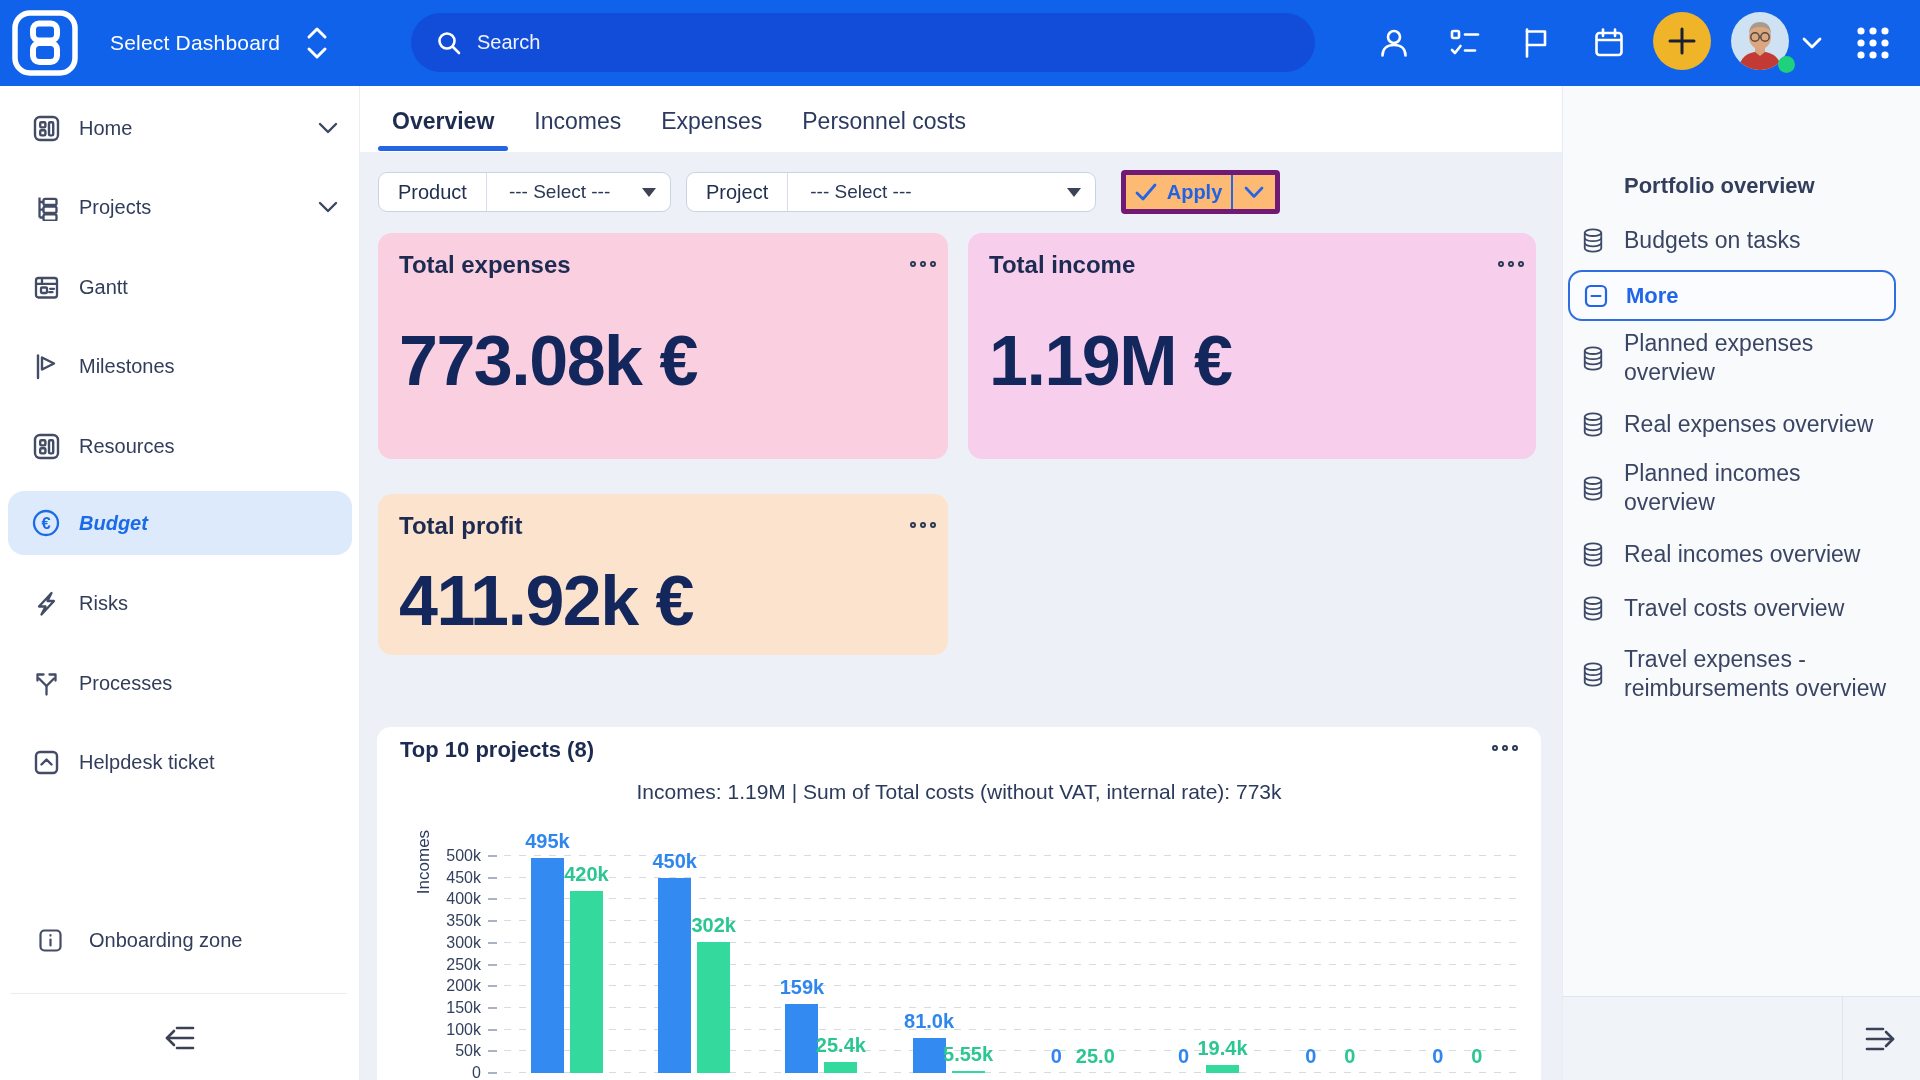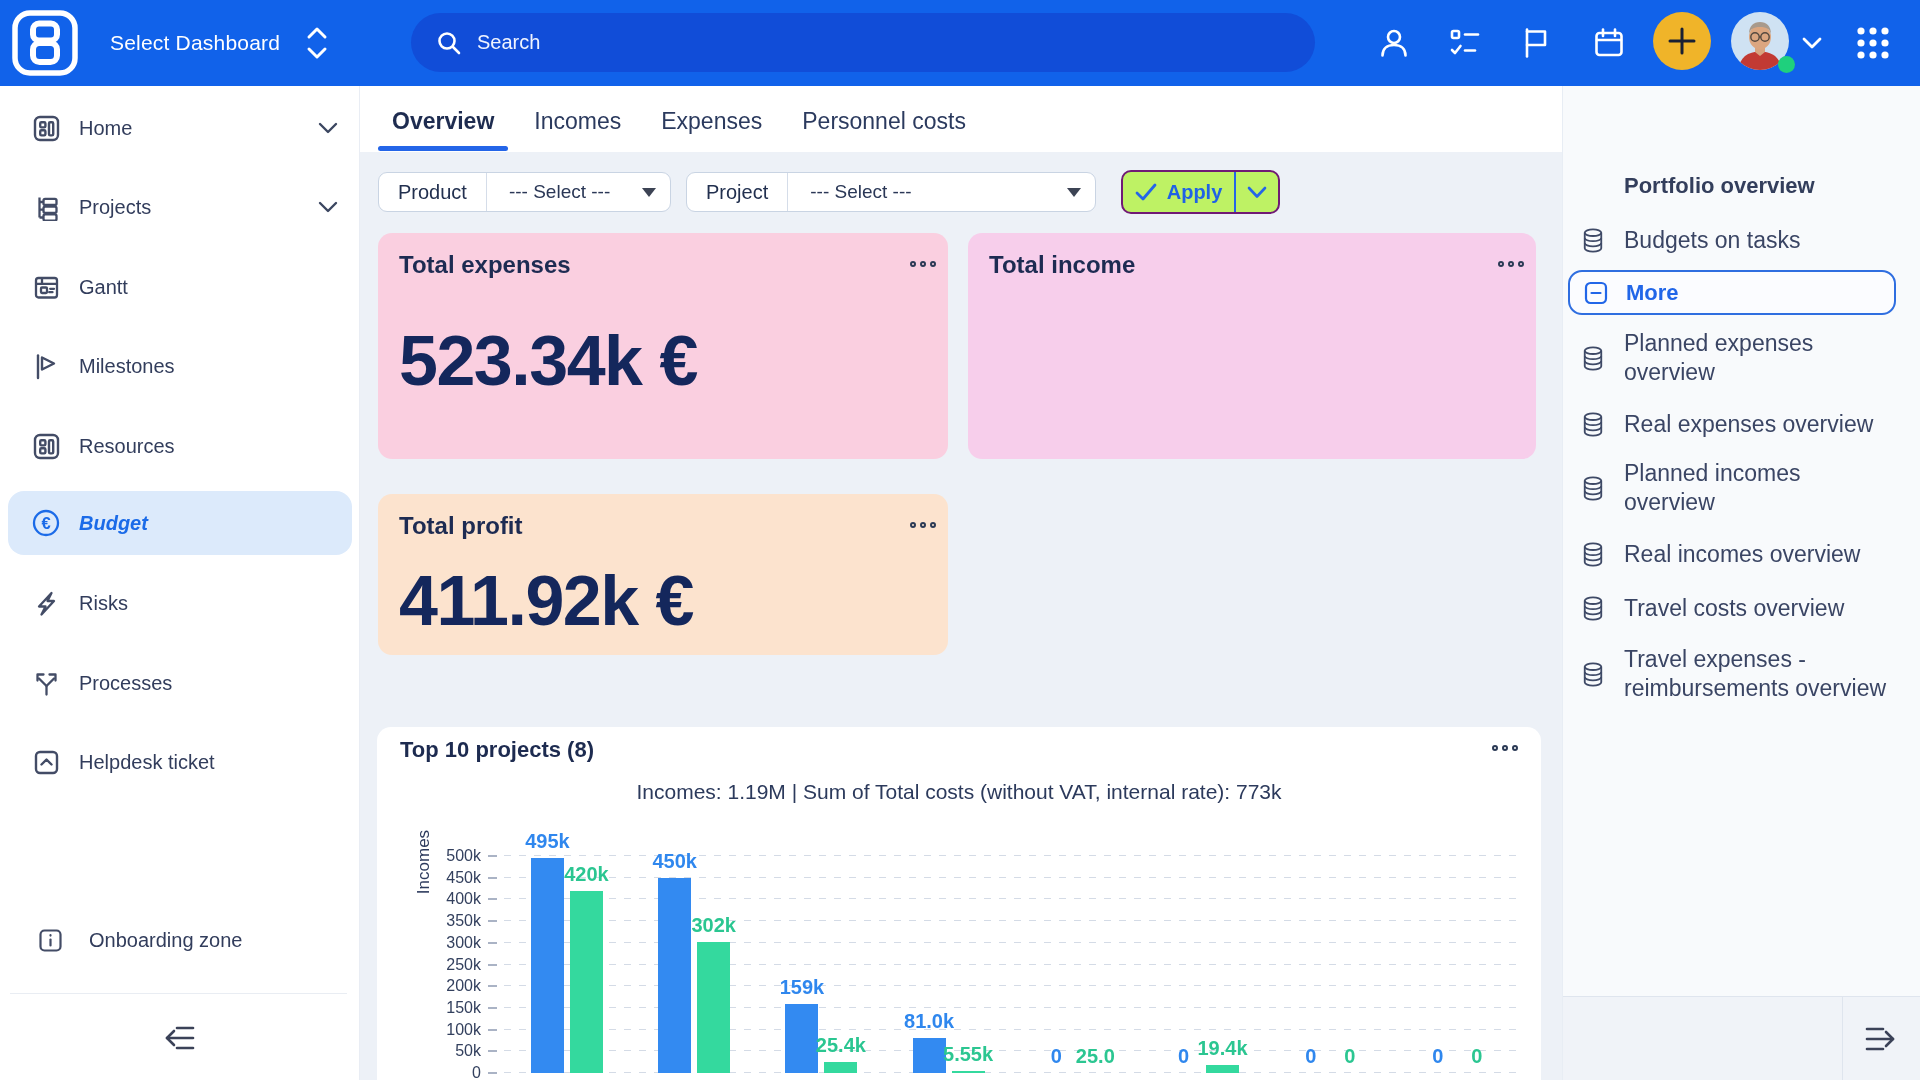--- a/index.html
+++ b/index.html
@@ -45,21 +45,21 @@
   .tab.active .t { color:#1e2c50; font-weight:600; }
   .tab.active .underline { position:absolute; left:0; right:0; bottom:1px; height:5px; border-radius:3px; background:#2465e8; }
 
   
   .filter-group { top:172px; height:40px; background:#fff; border:1px solid #c9d4e3; border-radius:9px; display:flex; align-items:stretch; }
   .filter-group .flabel { display:flex; align-items:center; padding:0 19px; font-size:20px; color:#22304f; border-right:1px solid #d5dde9; }
   .filter-group .fselect { display:flex; align-items:center; padding:0 14px 0 22px; font-size:19px; color:#2a3756; flex:1; cursor:pointer; }
   .filter-group .tri { margin-left:auto; width:0; height:0; border-left:7px solid transparent; border-right:7px solid transparent; border-top:9px solid #3c4354; }
   #filter-product { left:378px; width:293px; }
   #filter-project { left:686px; width:410px; }
-  #apply-btn { left:1121px; top:170px; width:159px; height:44px; background:#bef264; border:2px solid #701a75; border-radius:10px; display:flex; align-items:stretch; cursor:pointer; }
+  #apply-btn { left:1121px; top:170px; width:159px; height:44px; background:#fdba74; border:5px solid #701a75; border-radius:4px; display:flex; align-items:stretch; cursor:pointer; }
   #apply-btn .main { flex:1; display:flex; align-items:center; justify-content:center; gap:10px; border-right:2px solid #2465e8; }
   #apply-btn .main .t { color:#1f62e6; font-size:20px; font-weight:700; }
   #apply-btn .dd { width:42px; display:flex; align-items:center; justify-content:center; color:#2465e8; }
 
   
   .kpi-card { border-radius:14px; }
   .kpi-card .title { position:absolute; left:21px; top:18px; font-size:24px; font-weight:600; color:#1d2b52; }
   .kpi-card .value { position:absolute; left:21px; font-size:70px; font-weight:700; color:#14275c; letter-spacing:-1.5px; white-space:nowrap; }
   .dots { position:absolute; display:flex; gap:4px; cursor:pointer; }
   .dots i { display:block; width:6px; height:6px; border:2px solid #2b3a55; border-radius:50%; }
@@ -83,21 +83,21 @@
   .bar { position:absolute; }
   .bar-label { position:absolute; font-size:20px; font-weight:700; transform:translateX(-50%); white-space:nowrap; }
   #ylabel { position:absolute; font-size:17px; color:#2c3a5c; transform:rotate(-90deg); transform-origin:center; }
 
   
   #right-panel-bg { left:1562px; top:86px; width:358px; height:994px; background:#f8fafc; border-left:1px solid #e8edf4; }
   #rp-heading { left:1624px; top:86px; width:280px; font-size:22px; font-weight:600; color:#333e5c; }
   .rp-item { left:1570px; width:340px; display:flex; align-items:center; cursor:pointer; }
   .rp-item .ic { position:absolute; left:11px; width:24px; display:flex; justify-content:center; color:#3e4966; }
   .rp-item .txt { margin-left:54px; font-size:23px; font-weight:500; color:#3a4564; line-height:29px; white-space:pre-line; }
-  #more-btn { left:1568px; top:270px; width:328px; height:45px; border:2px solid #2f6ee0; border-radius:14px; background:#fbfcff; display:flex; align-items:center; cursor:pointer; }
+  #more-btn { left:1568px; top:270px; width:328px; height:51px; border:2px solid #2f6ee0; border-radius:14px; background:#fbfcff; display:flex; align-items:center; cursor:pointer; }
   #more-btn .ic { margin-left:14px; color:#2166e8; display:flex; }
   #more-btn .txt { margin-left:18px; font-size:22px; font-weight:600; color:#2166e8; }
   #rp-footer { left:1563px; top:996px; width:357px; height:84px; background:#f0f3f8; border-top:1px solid #dfe5ee; }
   #rp-footer .vdiv { position:absolute; left:279px; top:0; width:1px; height:84px; background:#dfe5ee; }
   #collapse-right { position:absolute; left:287px; top:16px; width:60px; height:52px; display:flex; align-items:center; justify-content:center; cursor:pointer; color:#3b4258; }
 
   svg { display:block; }
 </style>
 </head>
 <body>
@@ -394,29 +394,30 @@
   </div>
 
   <div id="cards-layer">
       <div class="abs kpi-card" id="card-0" style="background: rgb(250, 207, 224); padding-left: 25px;">
         <div class="title">Total expenses</div>
         <div class="dots" style="top: 28px;">
           <i></i>
           <i></i>
           <i></i>
         </div>
-        <div class="value" style="top: 88px;">523.34k €</div>
+        <div class="value" style="top: 88px;">773.08k €</div>
       </div>
       <div class="abs kpi-card" id="card-1" style="background: rgb(247, 206, 235);">
         <div class="title">Total income</div>
         <div class="dots" style="top: 28px;">
           <i></i>
           <i></i>
           <i></i>
         </div>
+        <div class="value" style="top: 88px;">1.19M €</div>
       </div>
       <div class="abs kpi-card" id="card-2" style="background: rgb(252, 227, 206);">
         <div class="title">Total profit</div>
         <div class="dots" style="top: 28px;">
           <i></i>
           <i></i>
           <i></i>
         </div>
         <div class="value" style="top: 67px;">411.92k €</div>
       </div>

